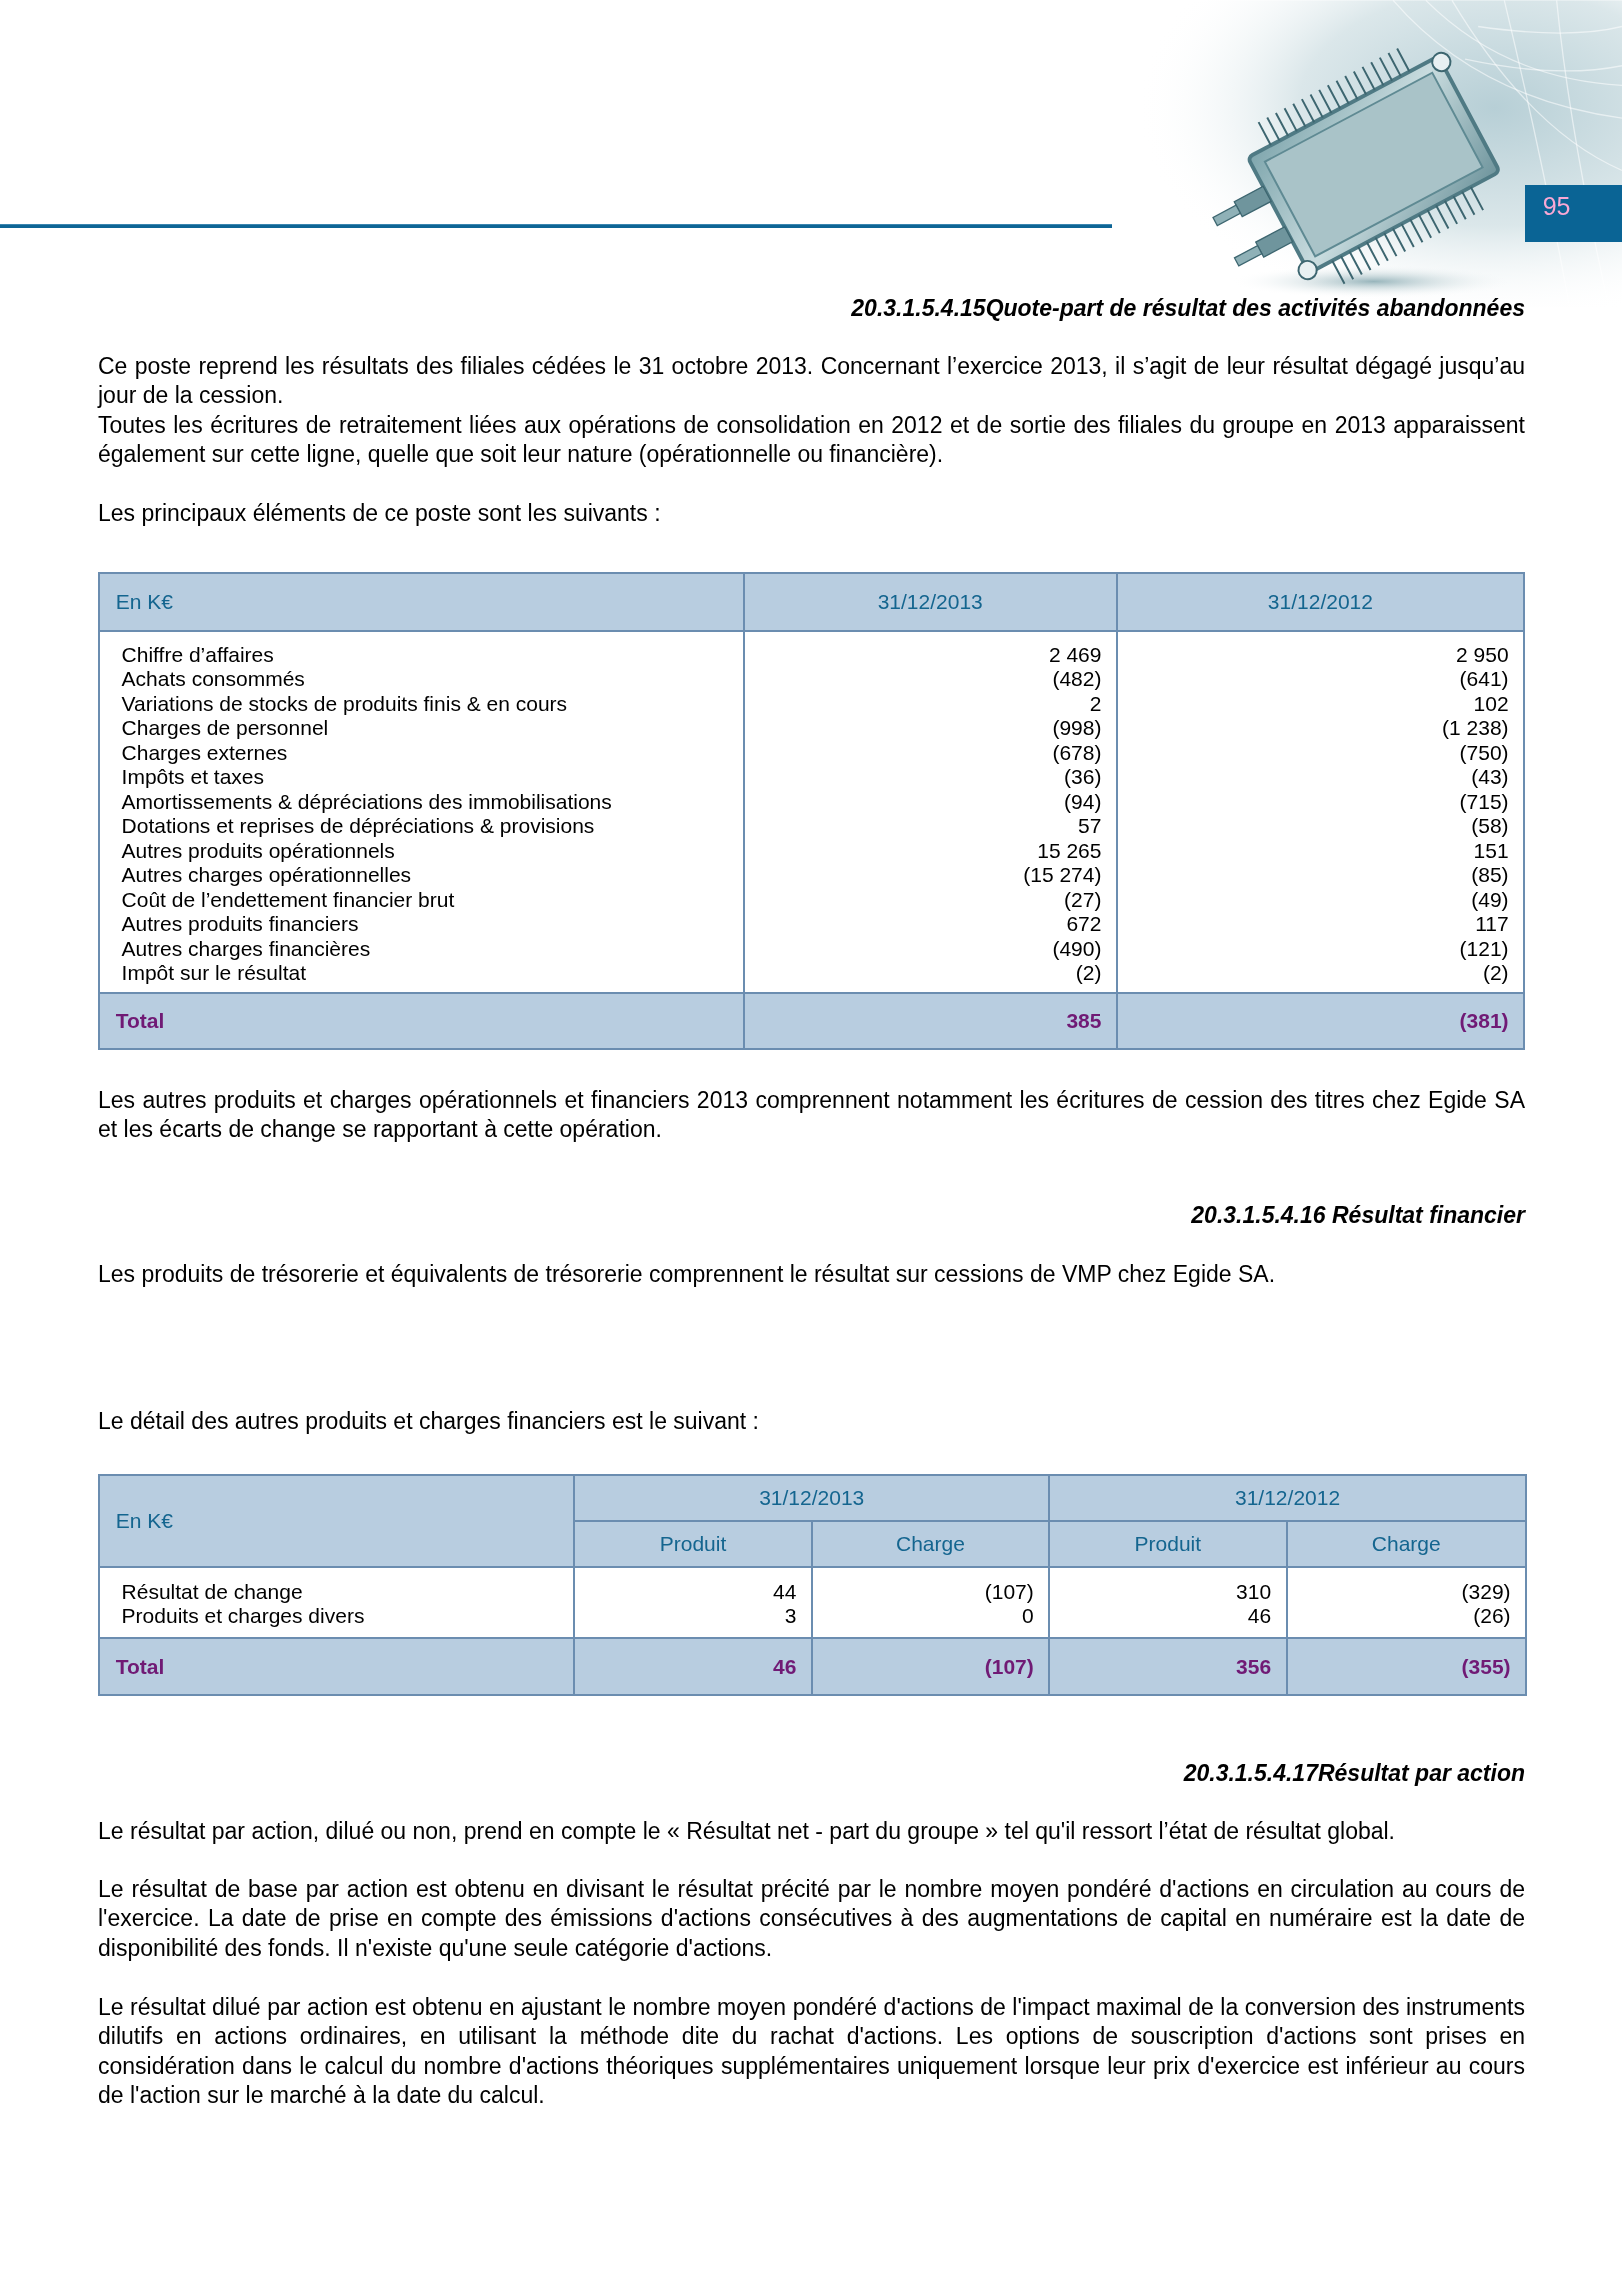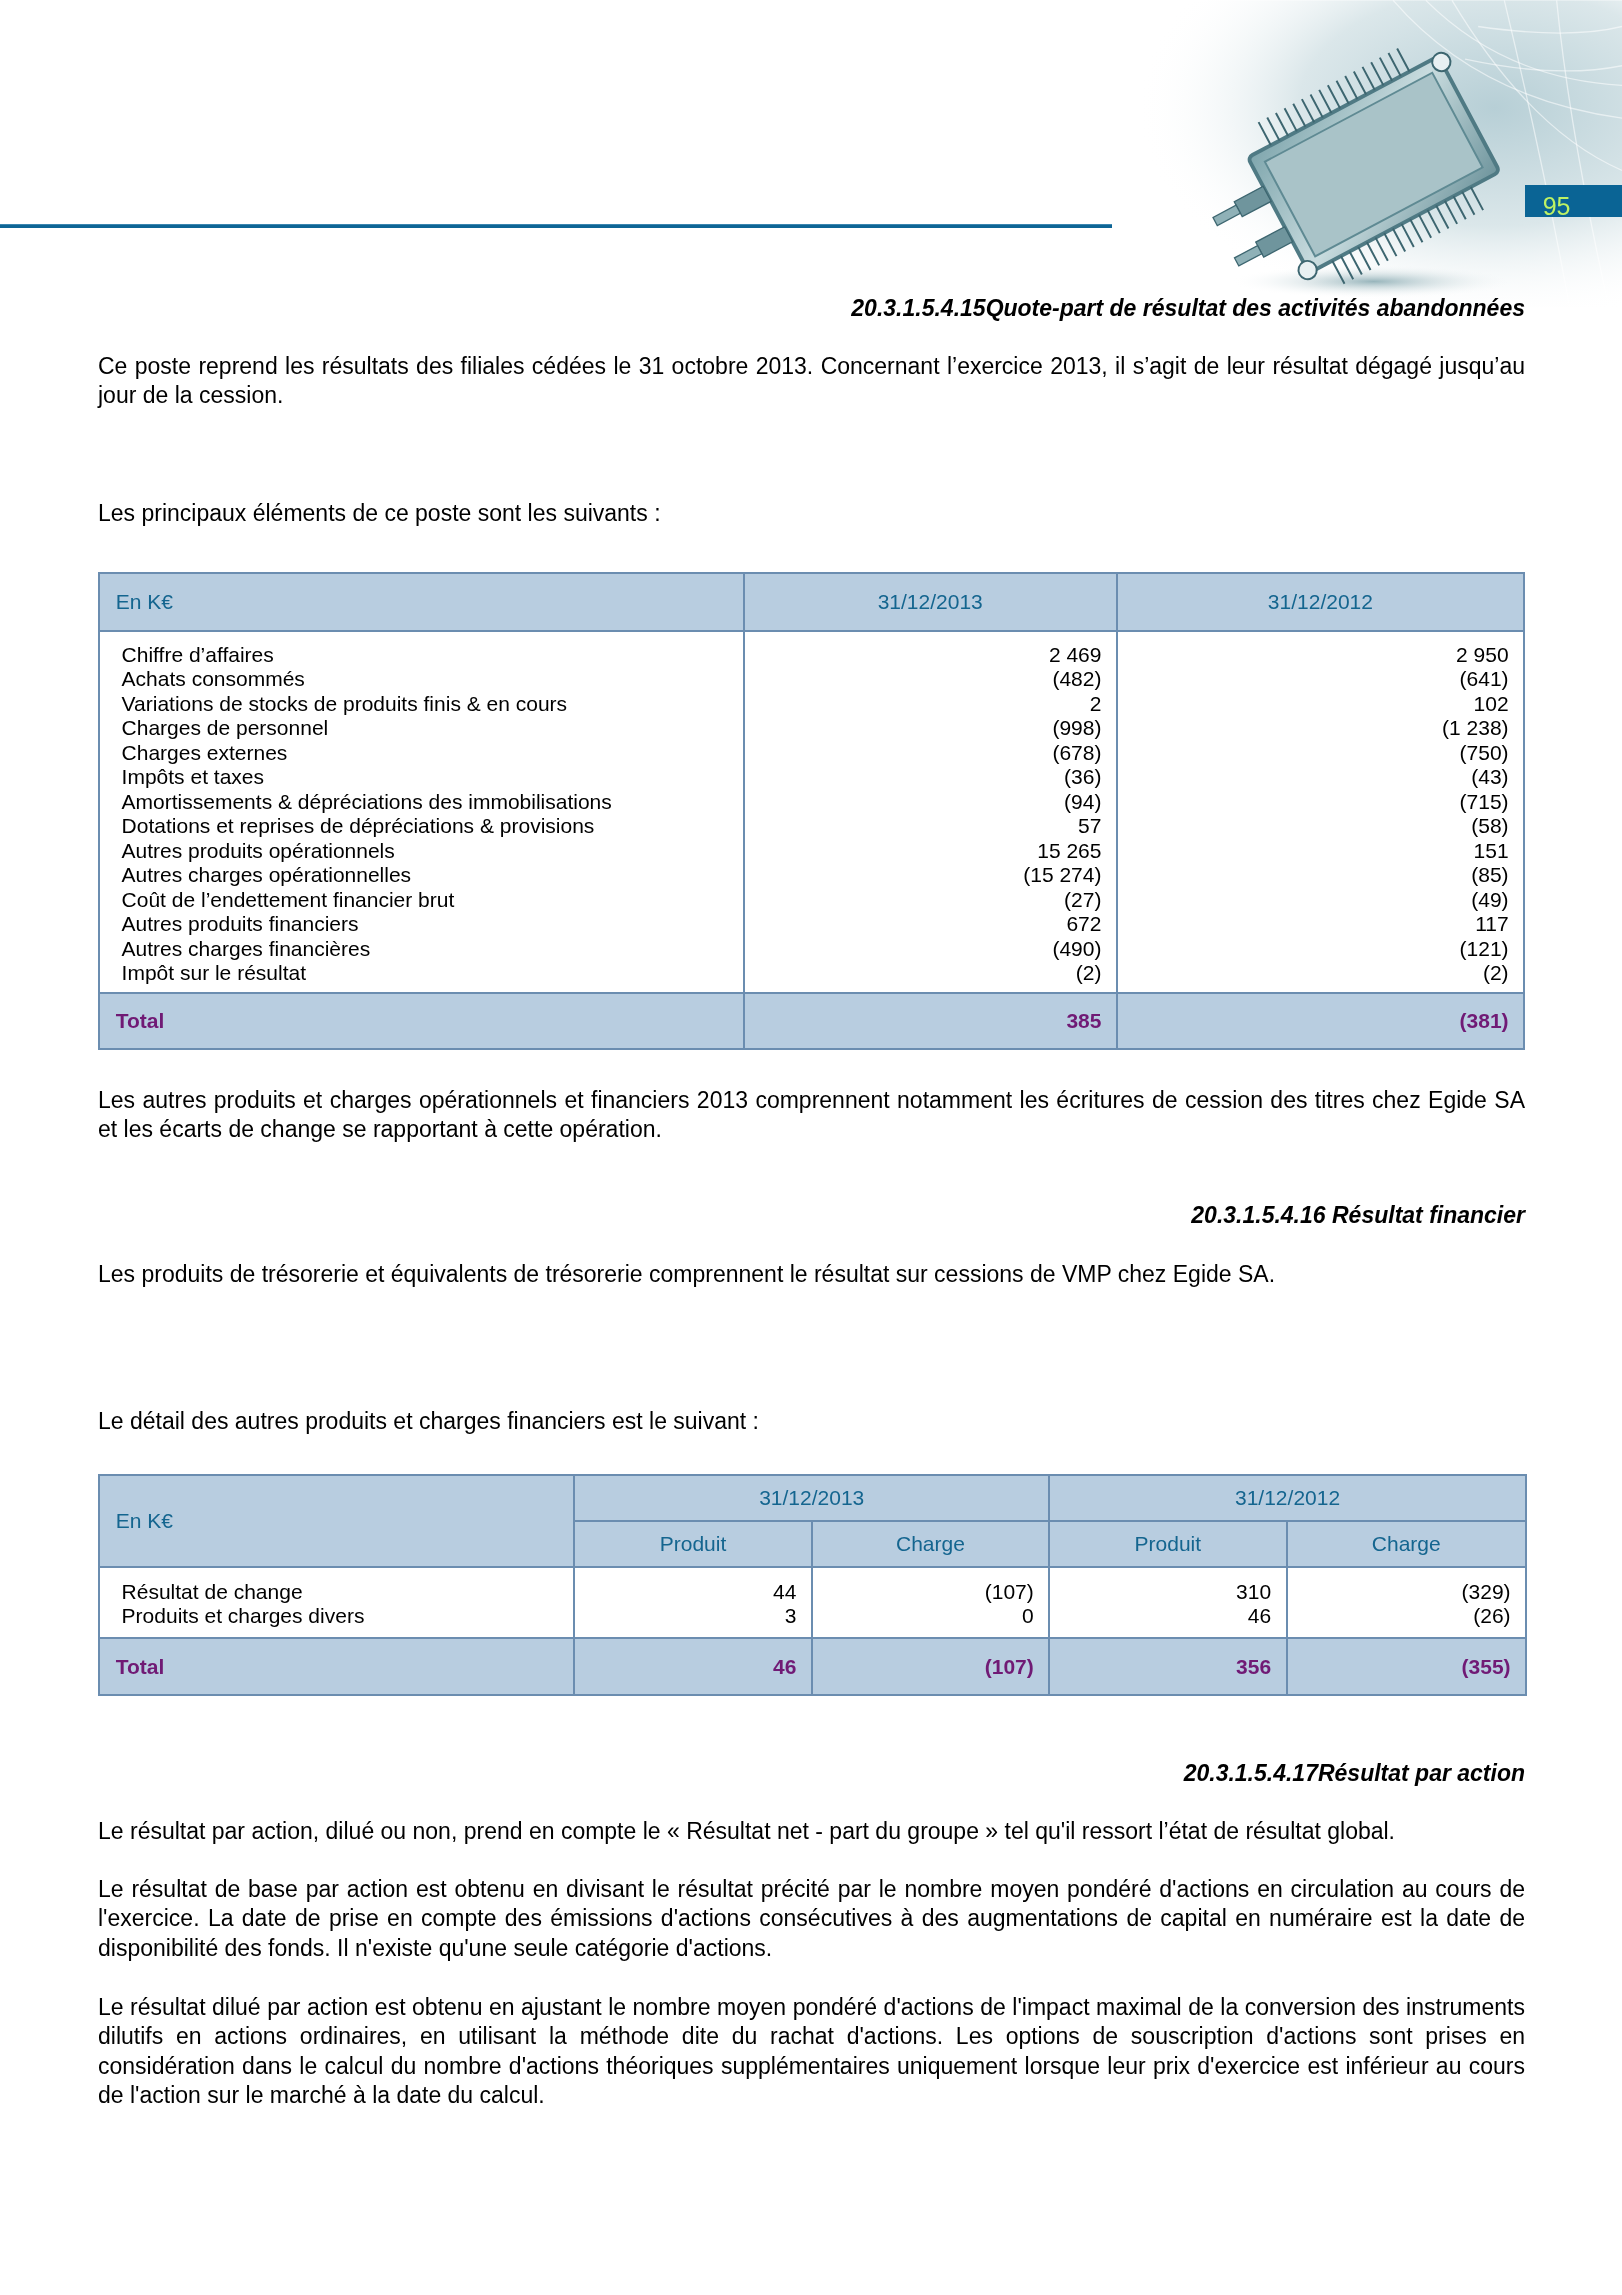--- a/index.html
+++ b/index.html
@@ -3,22 +3,22 @@
 <meta charset="utf-8">
 <style>
   html, body { margin: 0; padding: 0; background: #ffffff; }
   body { width: 1623px; height: 2295px; position: relative; overflow: hidden;
          font-family: "Liberation Sans", sans-serif; color: #000; }
 
   
   .header-rule { position: absolute; left: 0; top: 224px; width: 1112px; height: 3.3px;
                  background: #0e6595; border-top: 0.7px solid #3b86b0; }
   .header-art { position: absolute; left: 1112px; top: 0; width: 510px; height: 308px; overflow: hidden; }
-  .page-badge { position: absolute; left: 1525px; top: 185px; width: 98px; height: 32px;
-                background: #0a6495; color: #bef264; font-size: 25px; line-height: 43px;
+  .page-badge { position: absolute; left: 1525px; top: 185px; width: 98px; height: 57px;
+                background: #0a6495; color: #f9a8d4; font-size: 25px; line-height: 43px;
                 padding-left: 17.7px; box-sizing: border-box; }
 
   
   .block { position: absolute; left: 98px; width: 1427px; font-size: 23px; line-height: 29.4px; }
   .justify { text-align: justify; text-align-last: left; }
   .heading { font-weight: bold; font-style: italic; font-size: 23px; text-align: right; }
   .heading .num { display: inline-block; min-width: 171px; }
   p { margin: 0; }
 
   
@@ -83,20 +83,21 @@
 </div>
 
 <div class="page-badge">95</div>
 
 <div class="block heading" style="top:294px;">
   <span class="num">20.3.1.5.4.15</span><span>Quote-part de résultat des activités abandonnées</span>
 </div>
 
 <div class="block justify" style="top:352px;">
   <p>Ce poste reprend les résultats des filiales cédées le 31 octobre 2013. Concernant l’exercice 2013, il s’agit de leur résultat dégagé jusqu’au jour de la cession.</p>
+  <p>Toutes les écritures de retraitement liées aux opérations de consolidation en 2012 et de sortie des filiales du groupe en 2013 apparaissent également sur cette ligne, quelle que soit leur nature (opérationnelle ou financière).</p>
 </div>
 
 <div class="block" style="top:499px;">Les principaux éléments de ce poste sont les suivants :</div>
 
 <table class="fin" style="top:572px; width:1427px;">
   <colgroup>
     <col style="width:645px">
       <col style="width:374px">
       <col style="width:408px">
   </colgroup>

